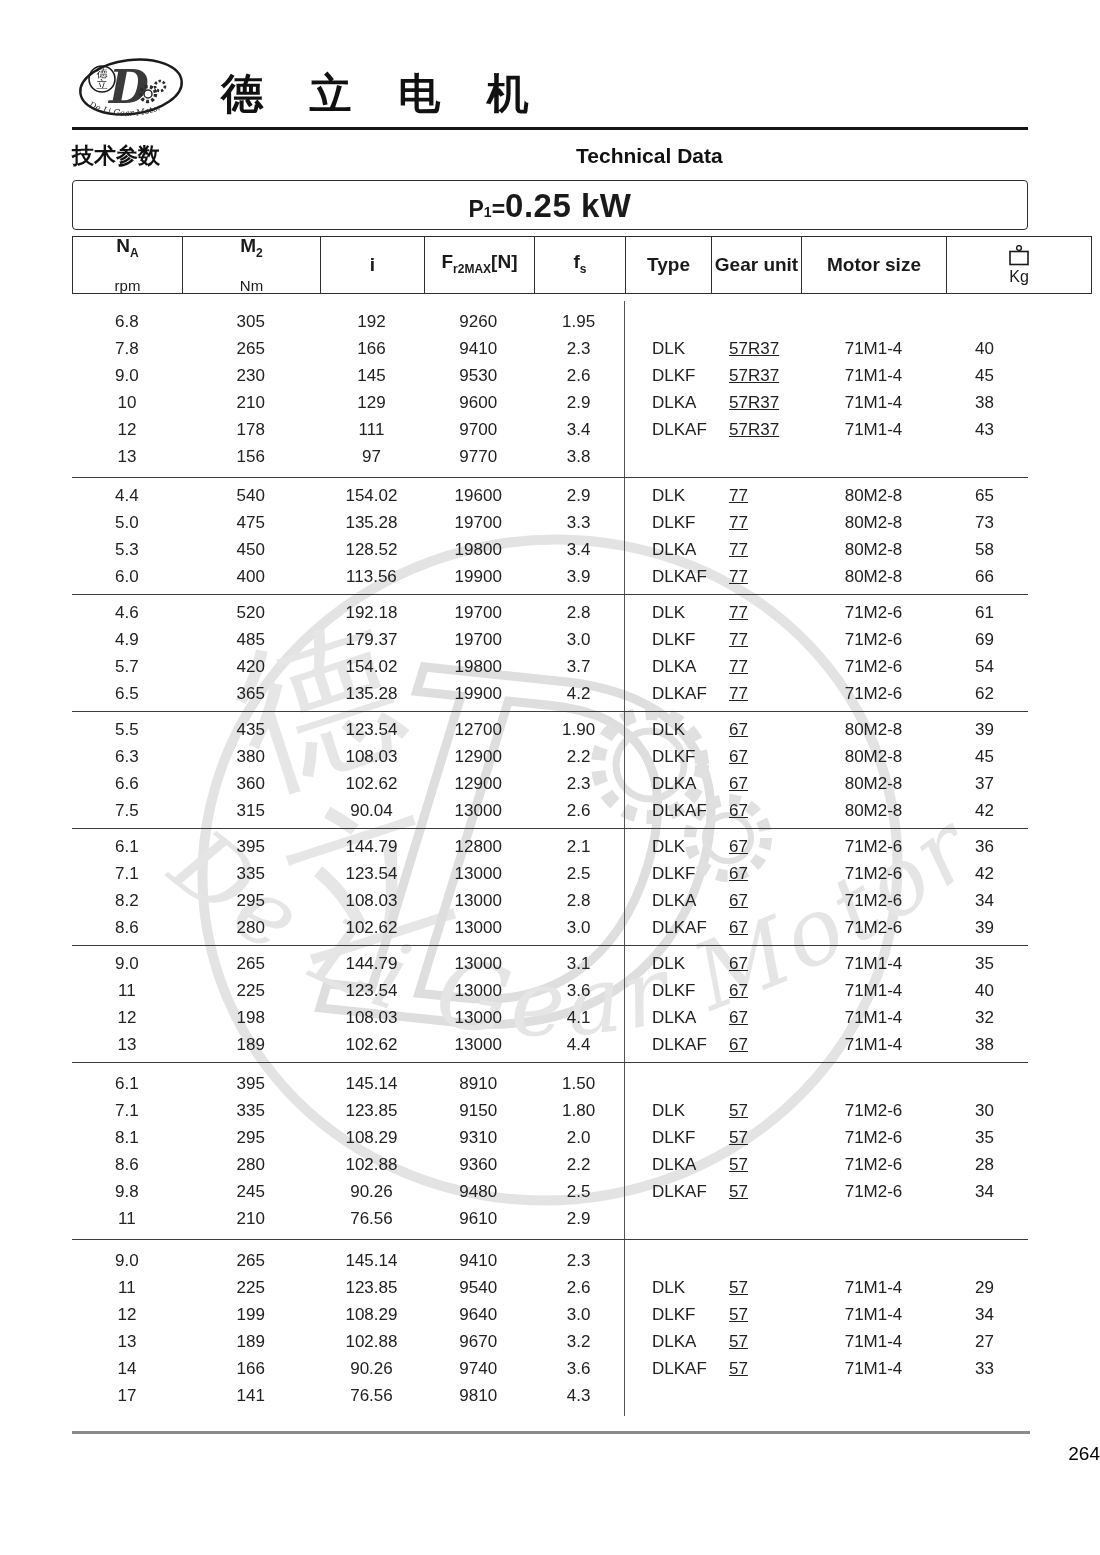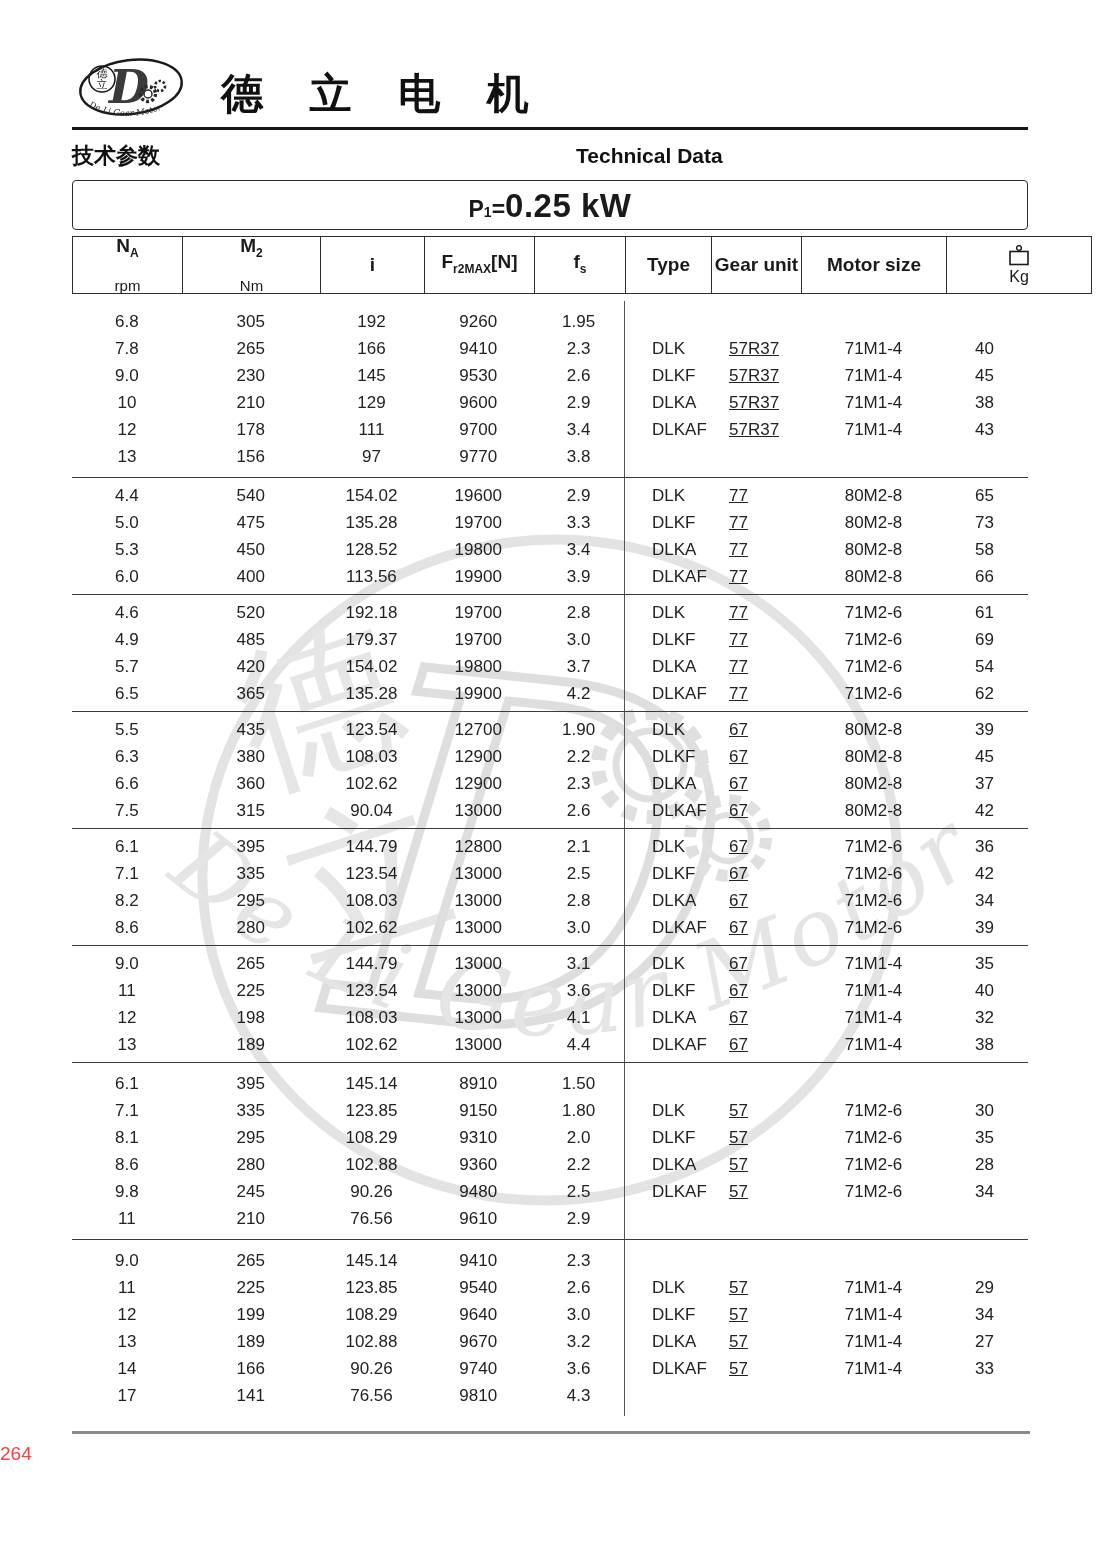--- a/index.html
+++ b/index.html
@@ -55,22 +55,22 @@
   .drow { display:flex; height:27px; align-items:center; }
   .dc { font-size:17px; color:#222; text-align:center; }
   .dc0{width:110px}.dc1{width:138px}.dc2{width:104px}.dc3{width:110px}.dc4{width:91px}
   .tc { font-size:17px; color:#222; box-sizing:border-box; }
   .tc0{width:86px; text-align:left; padding-left:27px;}
   .tc1{width:90px; text-align:left; padding-left:18px;text-decoration:underline;}
   .tc2{width:145px; text-align:center;}
   .tc3{width:77px; text-align:center;}
   
   .footline { position:absolute; left:72px; top:1431px; width:958px; height:3px; background:#8a8a8a; }
-  .pagenum { position:absolute; left:0; top:1443px; width:1100px; text-align:left;
-             font-size:19px; color:#ef4444; }
+  .pagenum { position:absolute; left:0; top:1443px; width:1100px; text-align:right;
+             font-size:19px; color:#000000; }
 </style>
 </head>
 <body>
 
 <div class="page">
 
   <svg class="watermark" viewBox="0 0 940 910" aria-hidden="true">
     <ellipse cx="460" cy="440" rx="348" ry="330" fill="none" stroke="#e3e3e3" stroke-width="10" transform="rotate(-10 460 440)"></ellipse>
     <text x="150" y="330" font-size="160" font-family="DejaVu Serif, serif" fill="#e6e6e6" transform="rotate(-18 230 280)">德</text>
     <text x="195" y="505" font-size="160" font-family="DejaVu Serif, serif" fill="#e6e6e6" transform="rotate(-18 275 445)">立</text>

